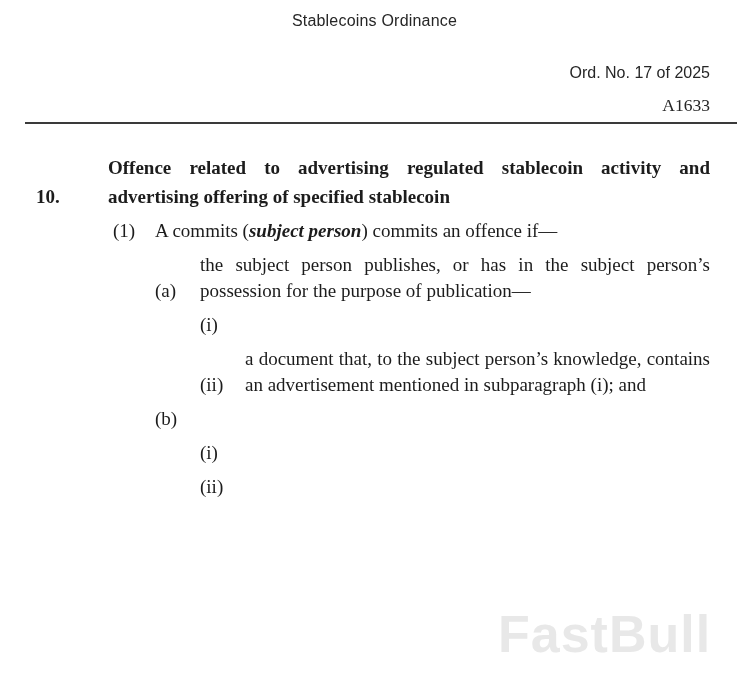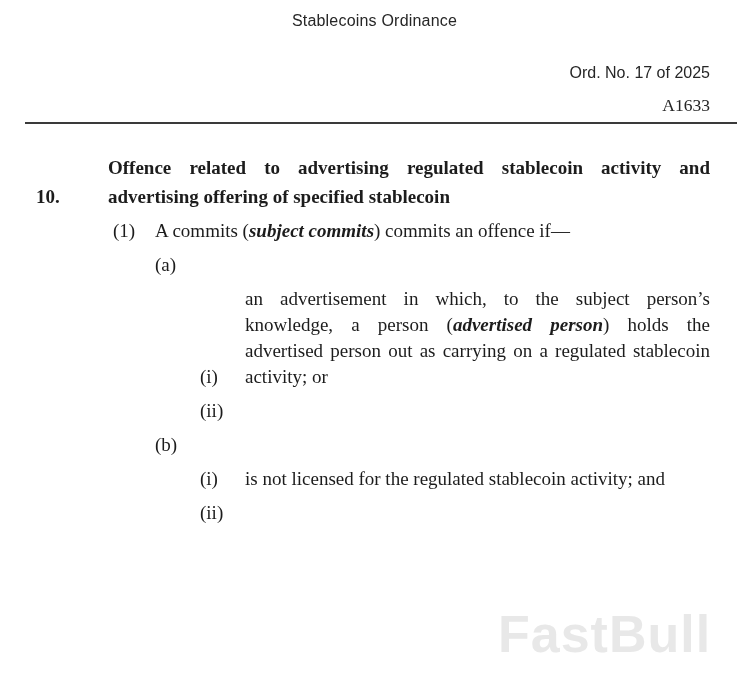--- a/index.html
+++ b/index.html
@@ -101,43 +101,43 @@
 
   <div class="bodytext">
 
     <div class="row section-row">
       <div class="num">10.</div>
       <div class="txt">Offence related to advertising regulated stablecoin activity and advertising offering of specified stablecoin</div>
     </div>
 
     <div class="row lv1">
       <div class="num">(1)</div>
-      <div class="txt"><span>A commits (</span><span class="term">subject commits</span><span>) commits an offence if—</span></div>
+      <div class="txt"><span>A commits (</span><span class="term">subject person</span><span>) commits an offence if—</span></div>
     </div>
 
     <div class="row lv2">
       <div class="num">(a)</div>
+      <div class="txt">the subject person publishes, or has in the subject person’s possession for the purpose of publication—</div>
     </div>
 
     <div class="row lv3">
       <div class="num">(i)</div>
-      <div class="txt"><span>an advertisement in which, to the subject person’s knowledge, a person (</span><span class="term">advertised person</span><span>) holds the advertised person out as carrying on a regulated stablecoin activity; or</span></div>
     </div>
 
     <div class="row lv3">
       <div class="num">(ii)</div>
+      <div class="txt">a document that, to the subject person’s knowledge, contains an advertisement mentioned in subparagraph (i); and</div>
     </div>
 
     <div class="row lv2">
       <div class="num">(b)</div>
     </div>
 
     <div class="row lv3">
       <div class="num">(i)</div>
-      <div class="txt">is not licensed for the regulated stablecoin activity; and</div>
     </div>
 
     <div class="row lv3">
       <div class="num">(ii)</div>
     </div>
 
   </div>
 
   <div class="watermark">FastBull</div>
 

